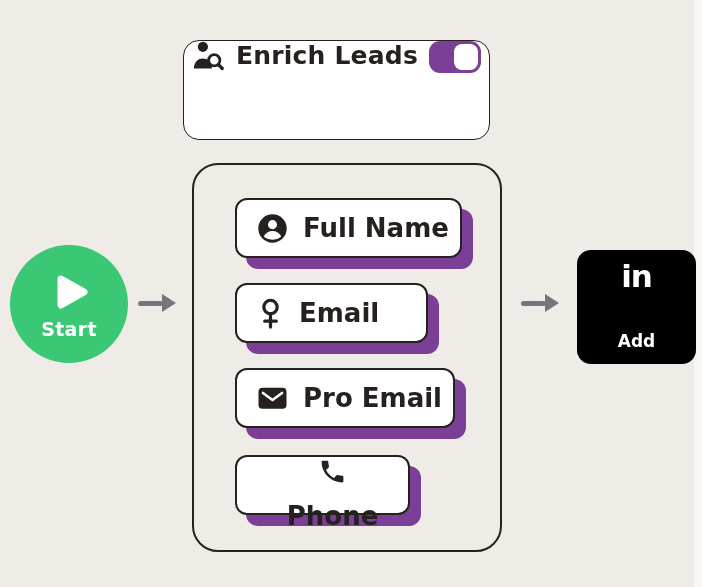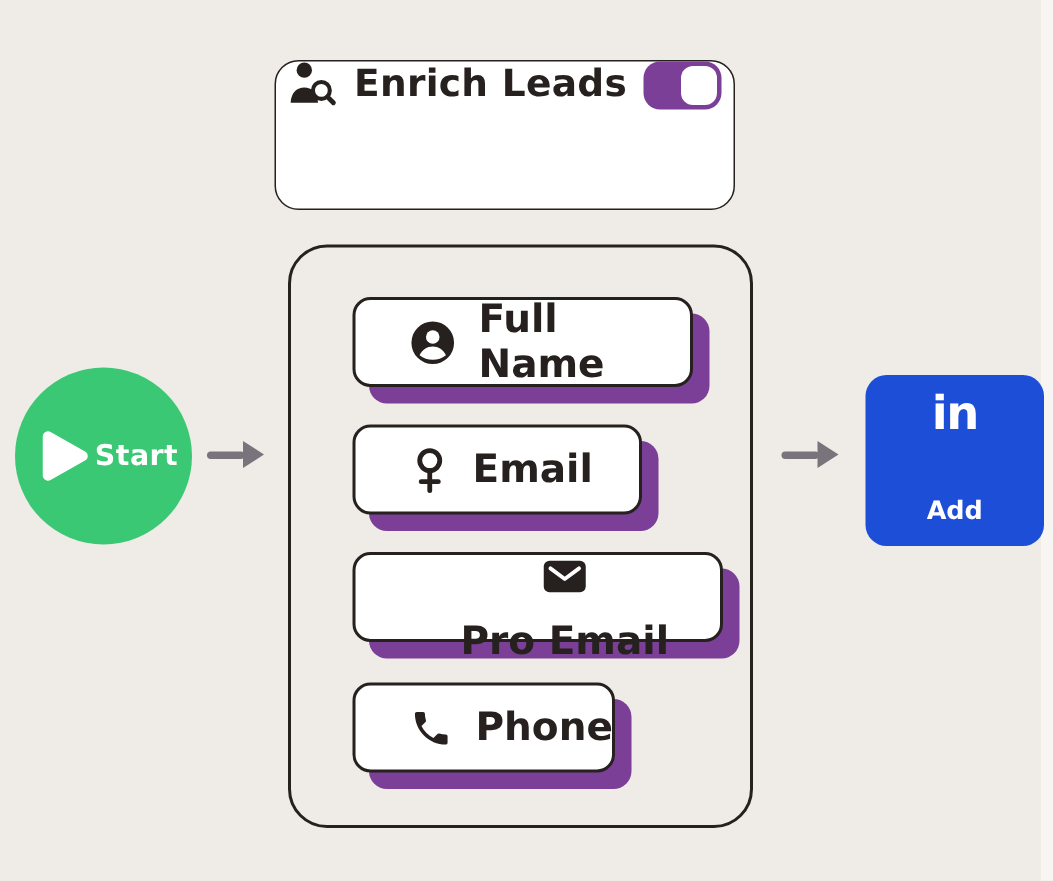--- a/index.html
+++ b/index.html
@@ -15,21 +15,21 @@
   .right-strip {
     position:absolute; top:0; right:0; width:8px; height:587px;
     background:#F8F6F2;
   }
 
   
   .start-node {
     position:absolute; left:10px; top:245px;
     width:118px; height:118px; border-radius:50%;
     background:#3BC875;
-    display:flex; flex-direction:row; align-items:center; justify-content:center;
+    display:flex; flex-direction:column; align-items:center; justify-content:center;
     gap:2px;
   }
   .start-node .play { margin-left:6px; margin-top:4px; }
   .start-label {
     color:#fff; font-weight:bold; font-size:19px; letter-spacing:.3px;
   }
 
   
   .arrow { position:absolute; display:flex; align-items:center; }
   .arrow .shaft { width:25px; height:5px; background:#77747C; border-radius:3px; }
@@ -72,35 +72,35 @@
     background:transparent;
   }
   .field-btn {
     position:absolute;
     height:60px;
     background:#fff;
     border:2px solid #26211E;
     border-radius:12px;
     box-shadow:11px 11px 0 #7B3F98;
     display:flex; align-items:center;
-    padding-left:36px; gap:15px;
+    padding-left:20px; gap:15px;
     font-size:26px; font-weight:bold;
     cursor:pointer;
   }
   .btn-fullname { left:235px; top:198px; width:227px; }
   .btn-gender   { left:235px; top:283px; width:193px; }
-  .btn-email    { left:235px; top:368px; width:247px;flex-direction:column; }
-  .btn-phone    { left:235px; top:455px; width:175px; }
+  .btn-email    { left:235px; top:368px; width:220px; }
+  .btn-phone    { left:235px; top:455px; width:175px;flex-direction:column; }
   .field-btn .ic { flex:none; display:flex; align-items:center; }
 
   
   .add-relation {
     position:absolute; left:577px; top:250px;
     width:119px; height:114px;
-    background:#1d4ed8; border-radius:14px;
+    background:#000000; border-radius:14px;
     display:flex; flex-direction:column; align-items:center; justify-content:center;
     color:#fff;
   }
   .li-brand { font-size:31px; font-weight:bold; letter-spacing:-1px; line-height:1; margin-bottom:5px; }
   .ar-line { font-size:17px; font-weight:bold; line-height:1.3;margin-top:33px; }
 </style>
 </head>
 <body>
 
 <div class="right-strip"></div>

